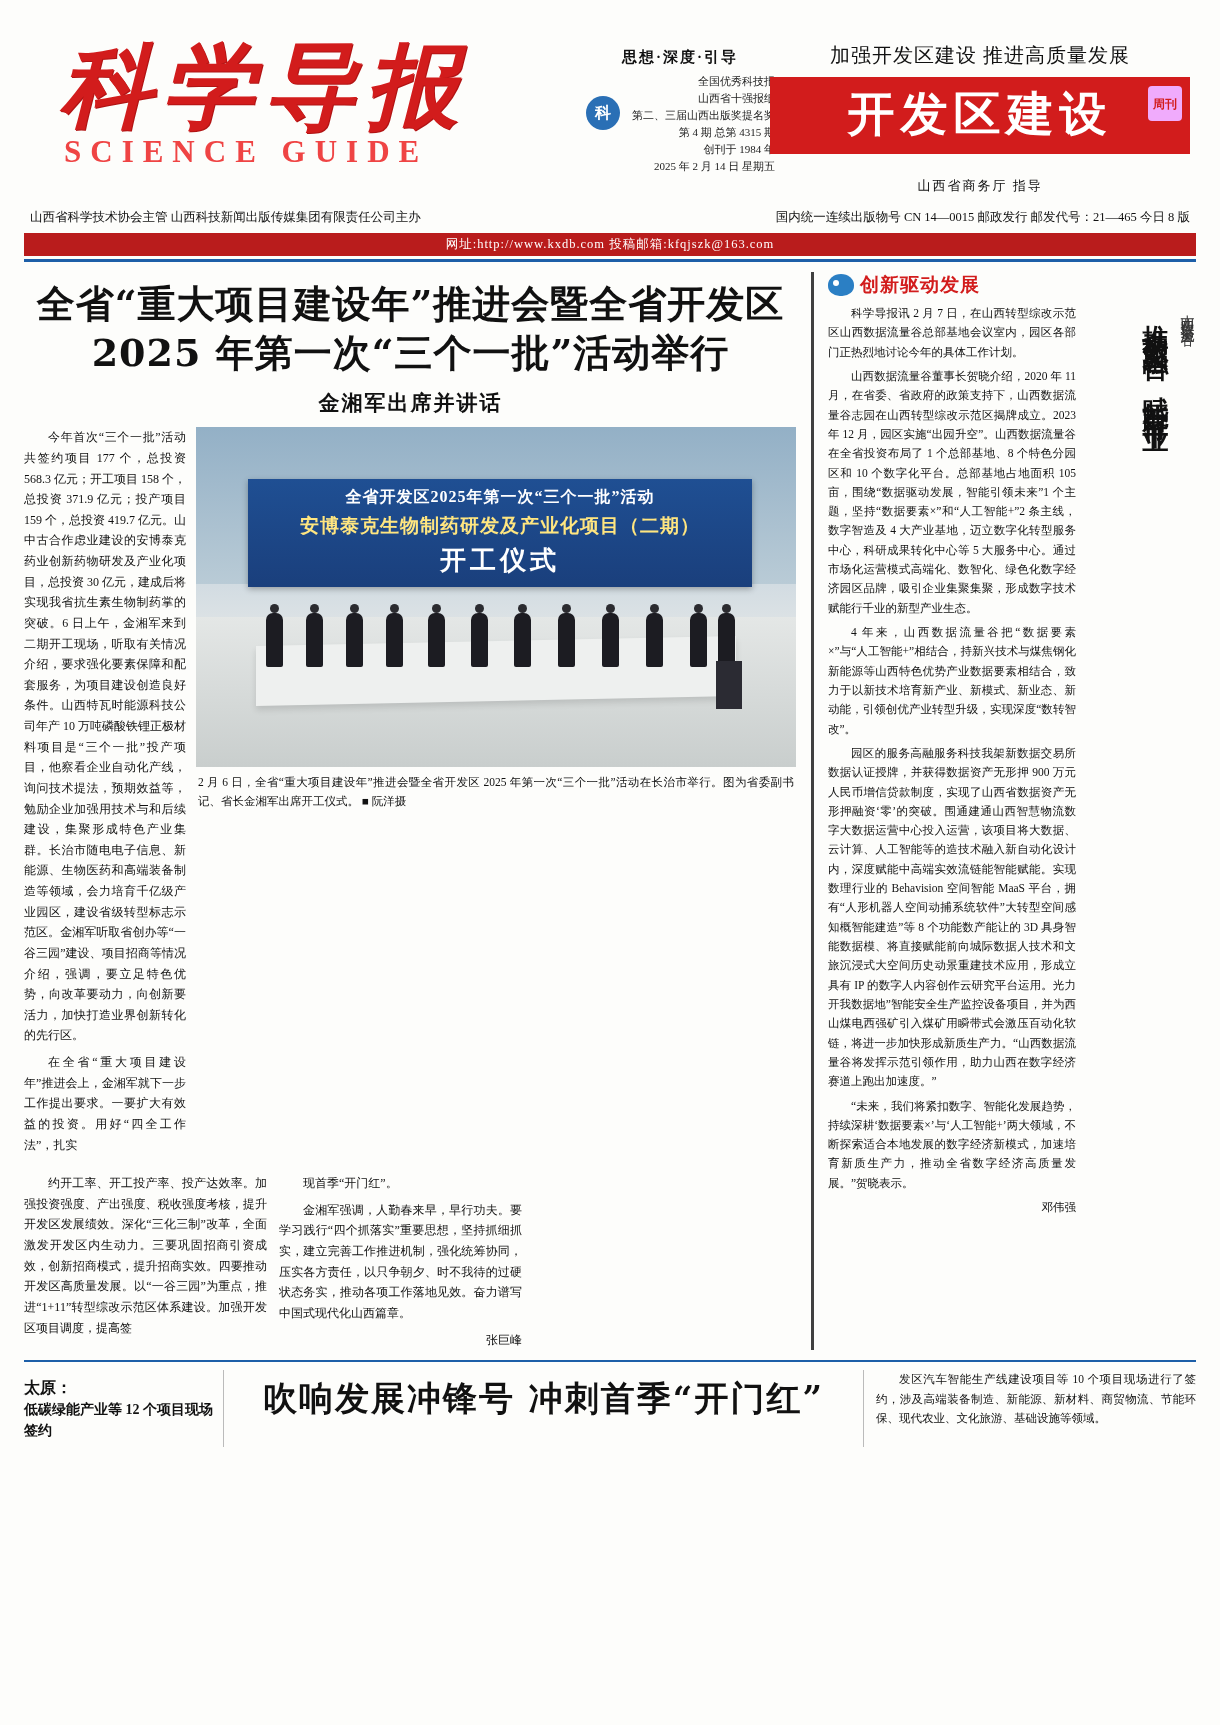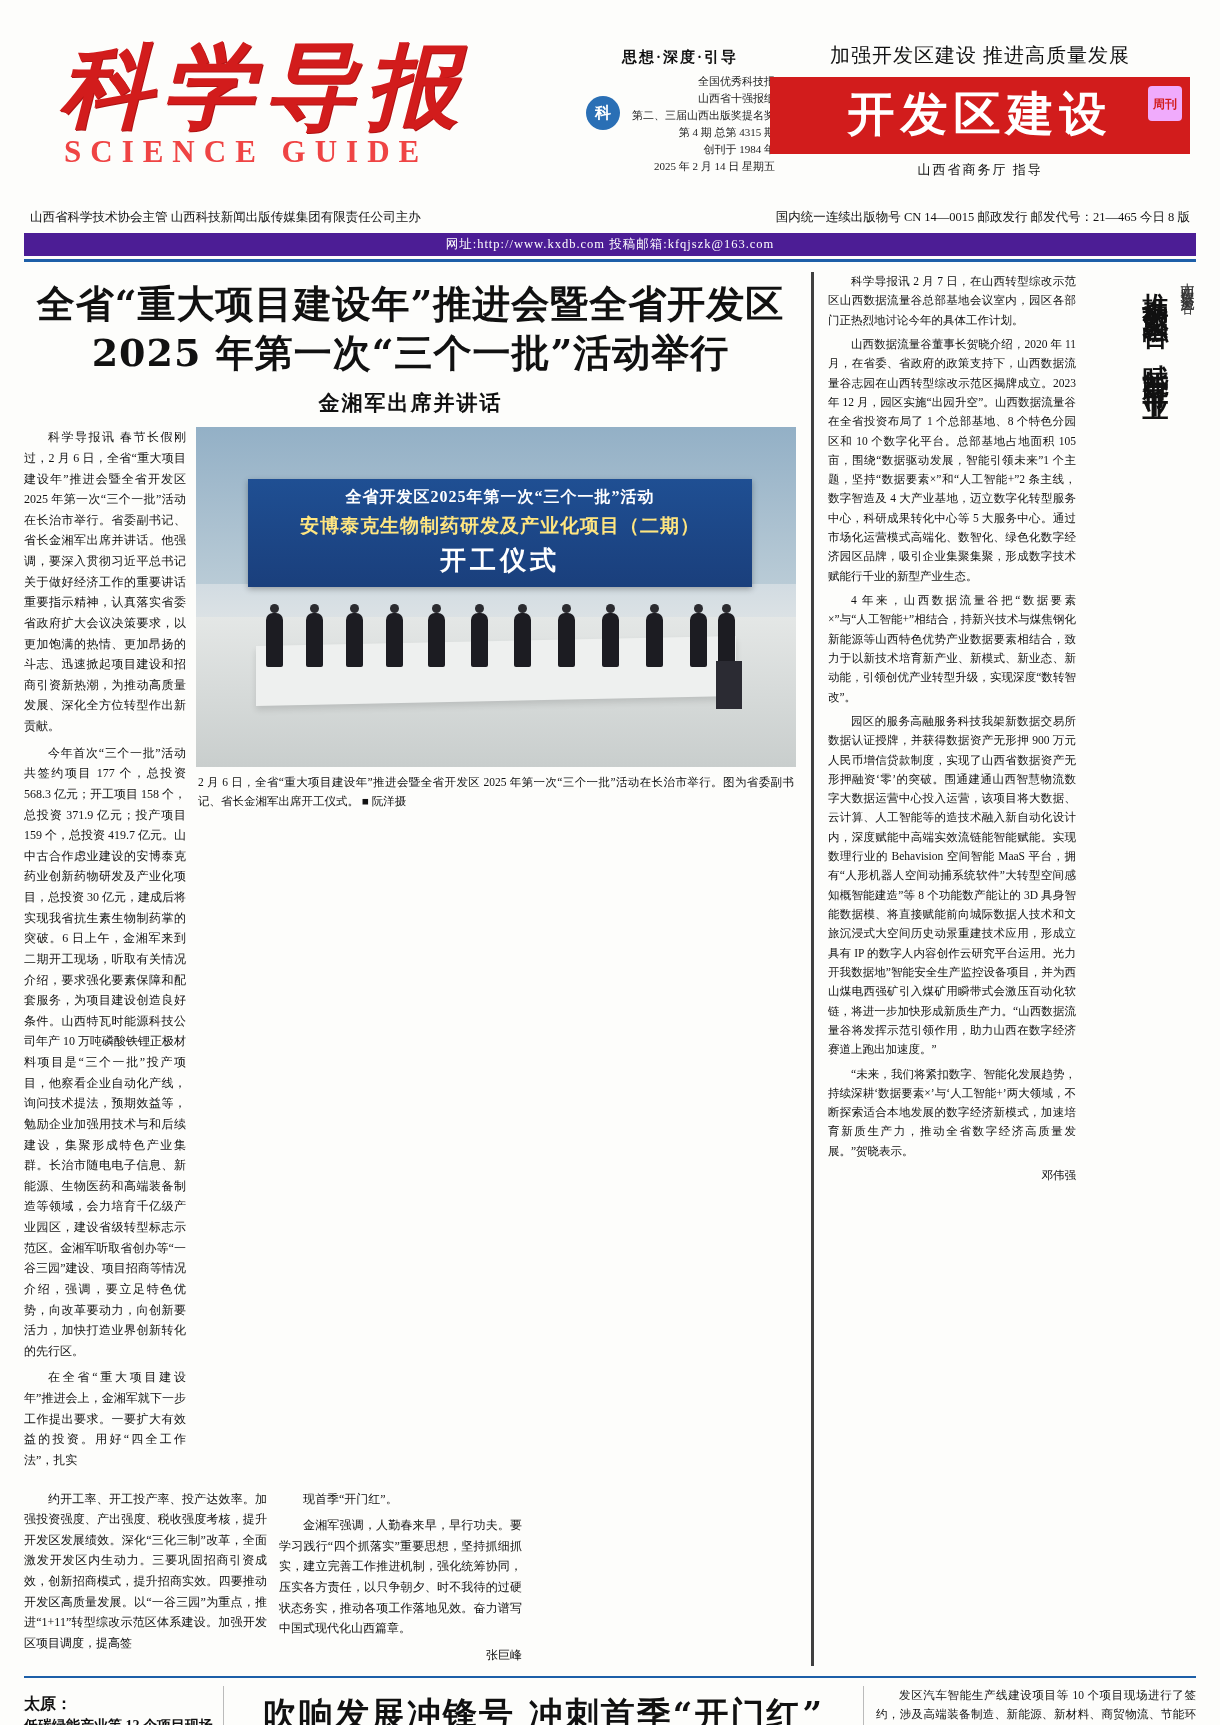--- a/index.html
+++ b/index.html
@@ -36,28 +36,28 @@
   .mh-zone{
     background:#d21c1c;color:#fff;font-size:47px;font-weight:bold;letter-spacing:6px;
     padding:6px 10px 8px 10px;display:inline-block;width:100%;box-sizing:border-box;
     position:relative;text-align:center;
   }
   .mh-zone-badge{
     position:absolute;right:8px;top:9px;width:34px;height:34px;background:#f0abfc;color:#d21c1c;
     border-radius:4px;font-size:12px;line-height:16px;font-weight:bold;padding:1px 0 0 0;
     display:flex;align-items:center;justify-content:center;letter-spacing:0;
   }
-  .mh-right-bot{font-size:13px;margin-top:7px;letter-spacing:2px;}
+  .mh-right-bot{font-size:13px;margin-top:23px;letter-spacing:2px;}
 
   .mh-line2{
     display:flex;justify-content:space-between;align-items:center;
     font-size:12.5px;padding:4px 30px 2px 30px;box-sizing:border-box;
   }
   .mh-blue-bar{
-    background:#4c1d95;color:#fff;font-size:12.5px;text-align:center;
+    background:#b91c1c;color:#fff;font-size:12.5px;text-align:center;
     padding:3px 0;margin:5px 24px 0 24px;letter-spacing:1px;
   }
   .rule-thick{height:3px;background:#1d5fa8;margin:3px 24px 0 24px;}
 
   
   .top-wrap{display:flex;padding:10px 24px 0 24px;box-sizing:border-box;}
   .top-left{width:790px;padding-right:14px;box-sizing:border-box;border-right:3px solid #404040;}
   .top-right{width:382px;padding-left:14px;box-sizing:border-box;}
 
   .headline{
@@ -196,21 +196,20 @@
   <div class="top-wrap">
     <div class="top-left">
       <div class="headline">
         <div>全省“重大项目建设年”推进会暨全省开发区</div>
         <div>2025 年第一次“三个一批”活动举行</div>
       </div>
       <div class="subhead">金湘军出席并讲话</div>
 
       <div class="lead-row">
         <div class="lead-col">
-          <p>科学导报讯 春节长假刚过，2 月 6 日，全省“重大项目建设年”推进会暨全省开发区 2025 年第一次“三个一批”活动在长治市举行。省委副书记、省长金湘军出席并讲话。他强调，要深入贯彻习近平总书记关于做好经济工作的重要讲话重要指示精神，认真落实省委省政府扩大会议决策要求，以更加饱满的热情、更加昂扬的斗志、迅速掀起项目建设和招商引资新热潮，为推动高质量发展、深化全方位转型作出新贡献。</p>
           <p>今年首次“三个一批”活动共签约项目 177 个，总投资 568.3 亿元；开工项目 158 个，总投资 371.9 亿元；投产项目 159 个，总投资 419.7 亿元。山中古合作虑业建设的安博泰克药业创新药物研发及产业化项目，总投资 30 亿元，建成后将实现我省抗生素生物制药掌的突破。6 日上午，金湘军来到二期开工现场，听取有关情况介绍，要求强化要素保障和配套服务，为项目建设创造良好条件。山西特瓦时能源科技公司年产 10 万吨磷酸铁锂正极材料项目是“三个一批”投产项目，他察看企业自动化产线，询问技术提法，预期效益等，勉励企业加强用技术与和后续建设，集聚形成特色产业集群。长治市随电电子信息、新能源、生物医药和高端装备制造等领域，会力培育千亿级产业园区，建设省级转型标志示范区。金湘军听取省创办等“一谷三园”建设、项目招商等情况介绍，强调，要立足特色优势，向改革要动力，向创新要活力，加快打造业界创新转化的先行区。</p>
           <p>在全省“重大项目建设年”推进会上，金湘军就下一步工作提出要求。一要扩大有效益的投资。用好“四全工作法”，扎实</p>
         </div>
         <div class="photo-box">
           <div class="photo">
             <div class="ph-sky"></div>
             <div class="ph-banner">
               <div class="ph-b1">全省开发区2025年第一次“三个一批”活动</div>
               <div class="ph-b2">安博泰克生物制药研发及产业化项目（二期）</div>
               <div class="ph-b3">开工仪式</div>
@@ -247,20 +246,24 @@
         <div class="col3">
           <p>现首季“开门红”。</p>
           <p>金湘军强调，人勤春来早，早行功夫。要学习践行“四个抓落实”重要思想，坚持抓细抓实，建立完善工作推进机制，强化统筹协同，压实各方责任，以只争朝夕、时不我待的过硬状态务实，推动各项工作落地见效。奋力谱写中国式现代化山西篇章。</p>
           <div class="sign">张巨峰</div>
         </div>
         <div class="col3"></div>
       </div>
     </div>
 
     <div class="top-right">
+      <div class="tr-head">
+        <span class="tr-badge"></span>
+        <span class="tr-title">创新驱动发展</span>
+      </div>
       <div class="tr-body">
         <div class="tr-text">
           <p>科学导报讯 2 月 7 日，在山西转型综改示范区山西数据流量谷总部基地会议室内，园区各部门正热烈地讨论今年的具体工作计划。</p>
           <p>山西数据流量谷董事长贺晓介绍，2020 年 11 月，在省委、省政府的政策支持下，山西数据流量谷志园在山西转型综改示范区揭牌成立。2023 年 12 月，园区实施“出园升空”。山西数据流量谷在全省投资布局了 1 个总部基地、8 个特色分园区和 10 个数字化平台。总部基地占地面积 105 亩，围绕“数据驱动发展，智能引领未来”1 个主题，坚持“数据要素×”和“人工智能+”2 条主线，数字智造及 4 大产业基地，迈立数字化转型服务中心，科研成果转化中心等 5 大服务中心。通过市场化运营模式高端化、数智化、绿色化数字经济园区品牌，吸引企业集聚集聚，形成数字技术赋能行千业的新型产业生态。</p>
           <p>4 年来，山西数据流量谷把“数据要素×”与“人工智能+”相结合，持新兴技术与煤焦钢化新能源等山西特色优势产业数据要素相结合，致力于以新技术培育新产业、新模式、新业态、新动能，引领创优产业转型升级，实现深度“数转智改”。</p>
           <p>园区的服务高融服务科技我架新数据交易所数据认证授牌，并获得数据资产无形押 900 万元人民币增信贷款制度，实现了山西省数据资产无形押融资‘零’的突破。围通建通山西智慧物流数字大数据运营中心投入运营，该项目将大数据、云计算、人工智能等的造技术融入新自动化设计内，深度赋能中高端实效流链能智能赋能。实现数理行业的 Behavision 空间智能 MaaS 平台，拥有“人形机器人空间动捕系统软件”大转型空间感知概智能建造”等 8 个功能数产能让的 3D 具身智能数据模、将直接赋能前向城际数据人技术和文旅沉浸式大空间历史动景重建技术应用，形成立具有 IP 的数字人内容创作云研究平台运用。光力开我数据地”智能安全生产监控设备项目，并为西山煤电西强矿引入煤矿用瞬带式会激压百动化软链，将进一步加快形成新质生产力。“山西数据流量谷将发挥示范引领作用，助力山西在数字经济赛道上跑出加速度。”</p>
           <p>“未来，我们将紧扣数字、智能化发展趋势，持续深耕‘数据要素×’与‘人工智能+’两大领域，不断探索适合本地发展的数字经济新模式，加速培育新质生产力，推动全省数字经济高质量发展。”贺晓表示。</p>
           <div class="tr-sign">邓伟强</div>
         </div>
         <div class="tr-vert">

